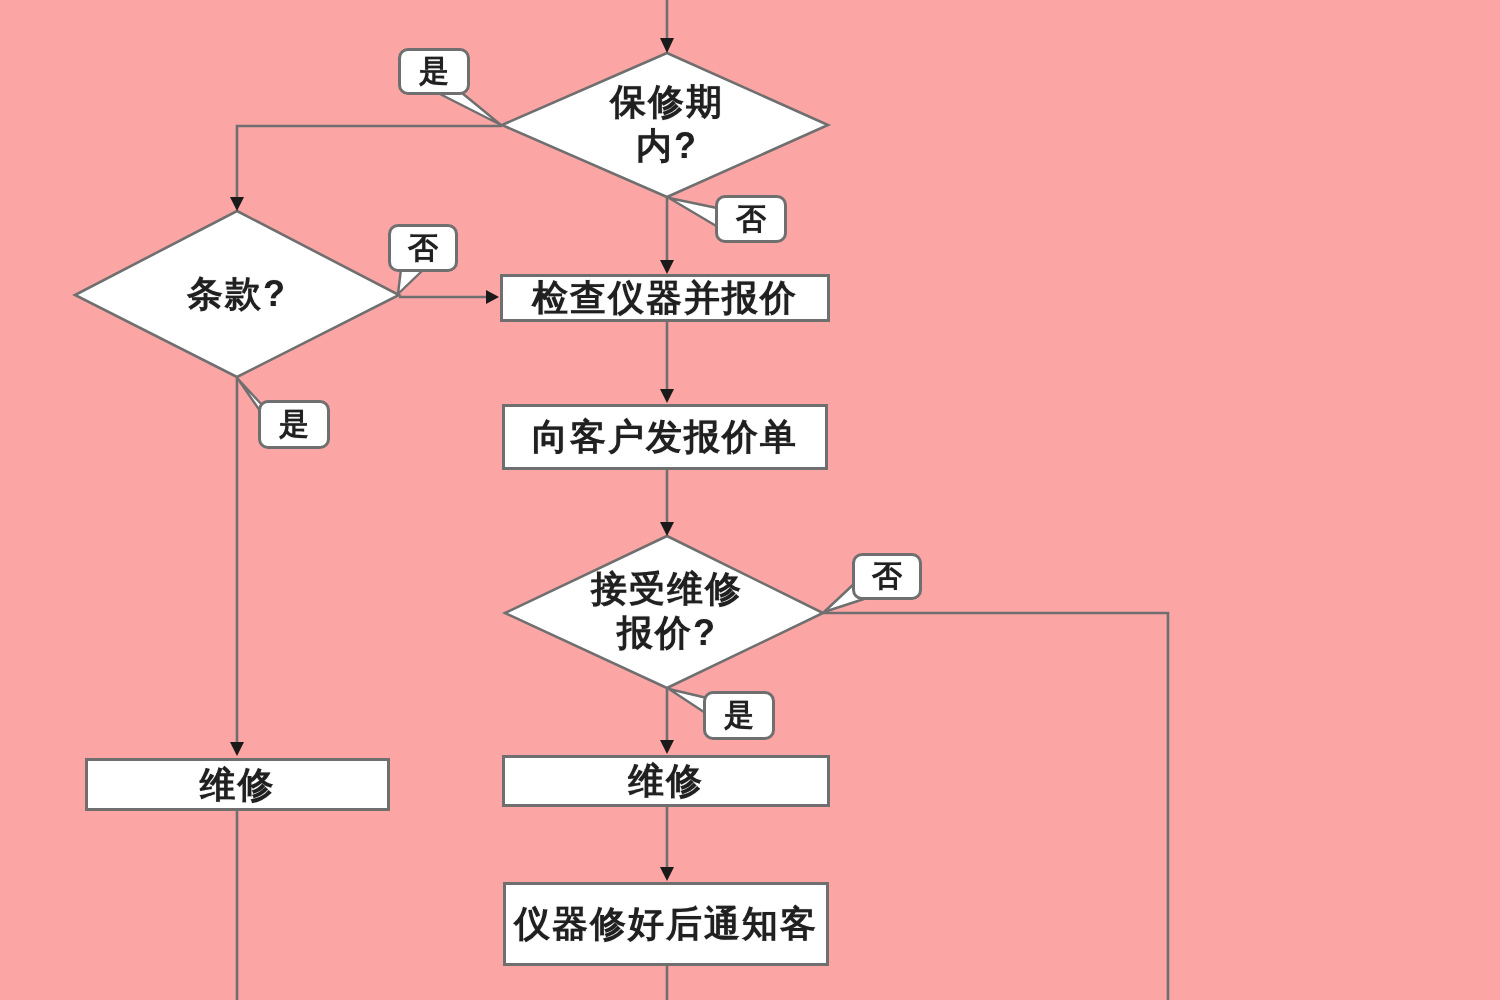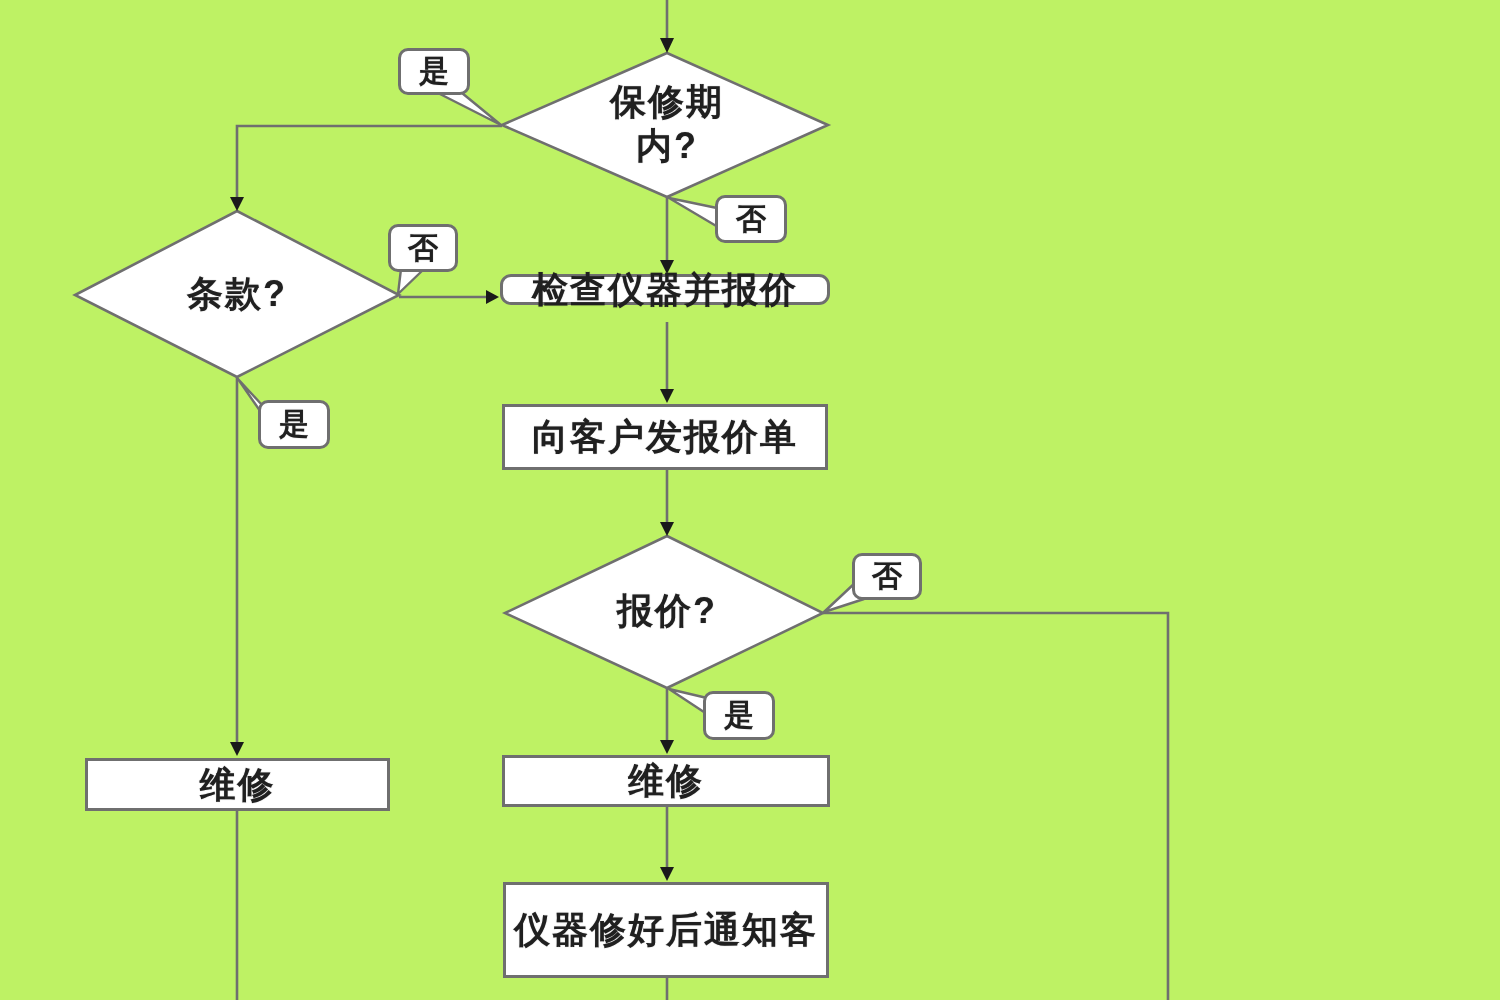--- a/index.html
+++ b/index.html
@@ -5,21 +5,21 @@
   html, body {
     margin: 0;
     padding: 0;
     background: #ffffff;
     font-family: "Liberation Sans", "DejaVu Sans", sans-serif;
   }
   .stage {
     position: relative;
     width: 1500px;
     height: 1000px;
-    background: #bef264;
+    background: #fca5a5;
     overflow: hidden;
   }
   .stage svg {
     position: absolute;
     left: 0; top: 0;
     width: 1500px; height: 1000px;
   }
   .ln {
     fill: none;
     stroke: #6f6f6f;
@@ -128,33 +128,34 @@
   </svg>
 
   <div class="dlabel" style="left:667px; top:124px;">
     <span>保修期</span>
     <span>内?</span>
   </div>
   <div class="dlabel" style="left:237px; top:294px;">
     <span>条款?</span>
   </div>
   <div class="dlabel" style="left:667px; top:611px;">
+    <span>接受维修</span>
     <span>报价?</span>
   </div>
 
-  <div class="pbox" style="left:500px; top:274px; width:330px; height:31px;border-radius:11px;">
+  <div class="pbox" style="left:500px; top:274px; width:330px; height:48px;">
     <span>检查仪器并报价</span>
   </div>
   <div class="pbox" style="left:502px; top:404px; width:326px; height:66px;">
     <span>向客户发报价单</span>
   </div>
   <div class="pbox" style="left:502px; top:755px; width:328px; height:52px;">
     <span>维修</span>
   </div>
-  <div class="pbox" style="left:503px; top:882px; width:326px; height:96px;">
+  <div class="pbox" style="left:503px; top:882px; width:326px; height:84px;">
     <span>仪器修好后通知客</span>
   </div>
   <div class="pbox" style="left:85px; top:758px; width:305px; height:53px;">
     <span>维修</span>
   </div>
 
   <div class="callout" style="left:398px; top:48px; width:72px; height:47px;">
     <span>是</span>
   </div>
   <div class="callout" style="left:715px; top:195px; width:72px; height:48px;">

